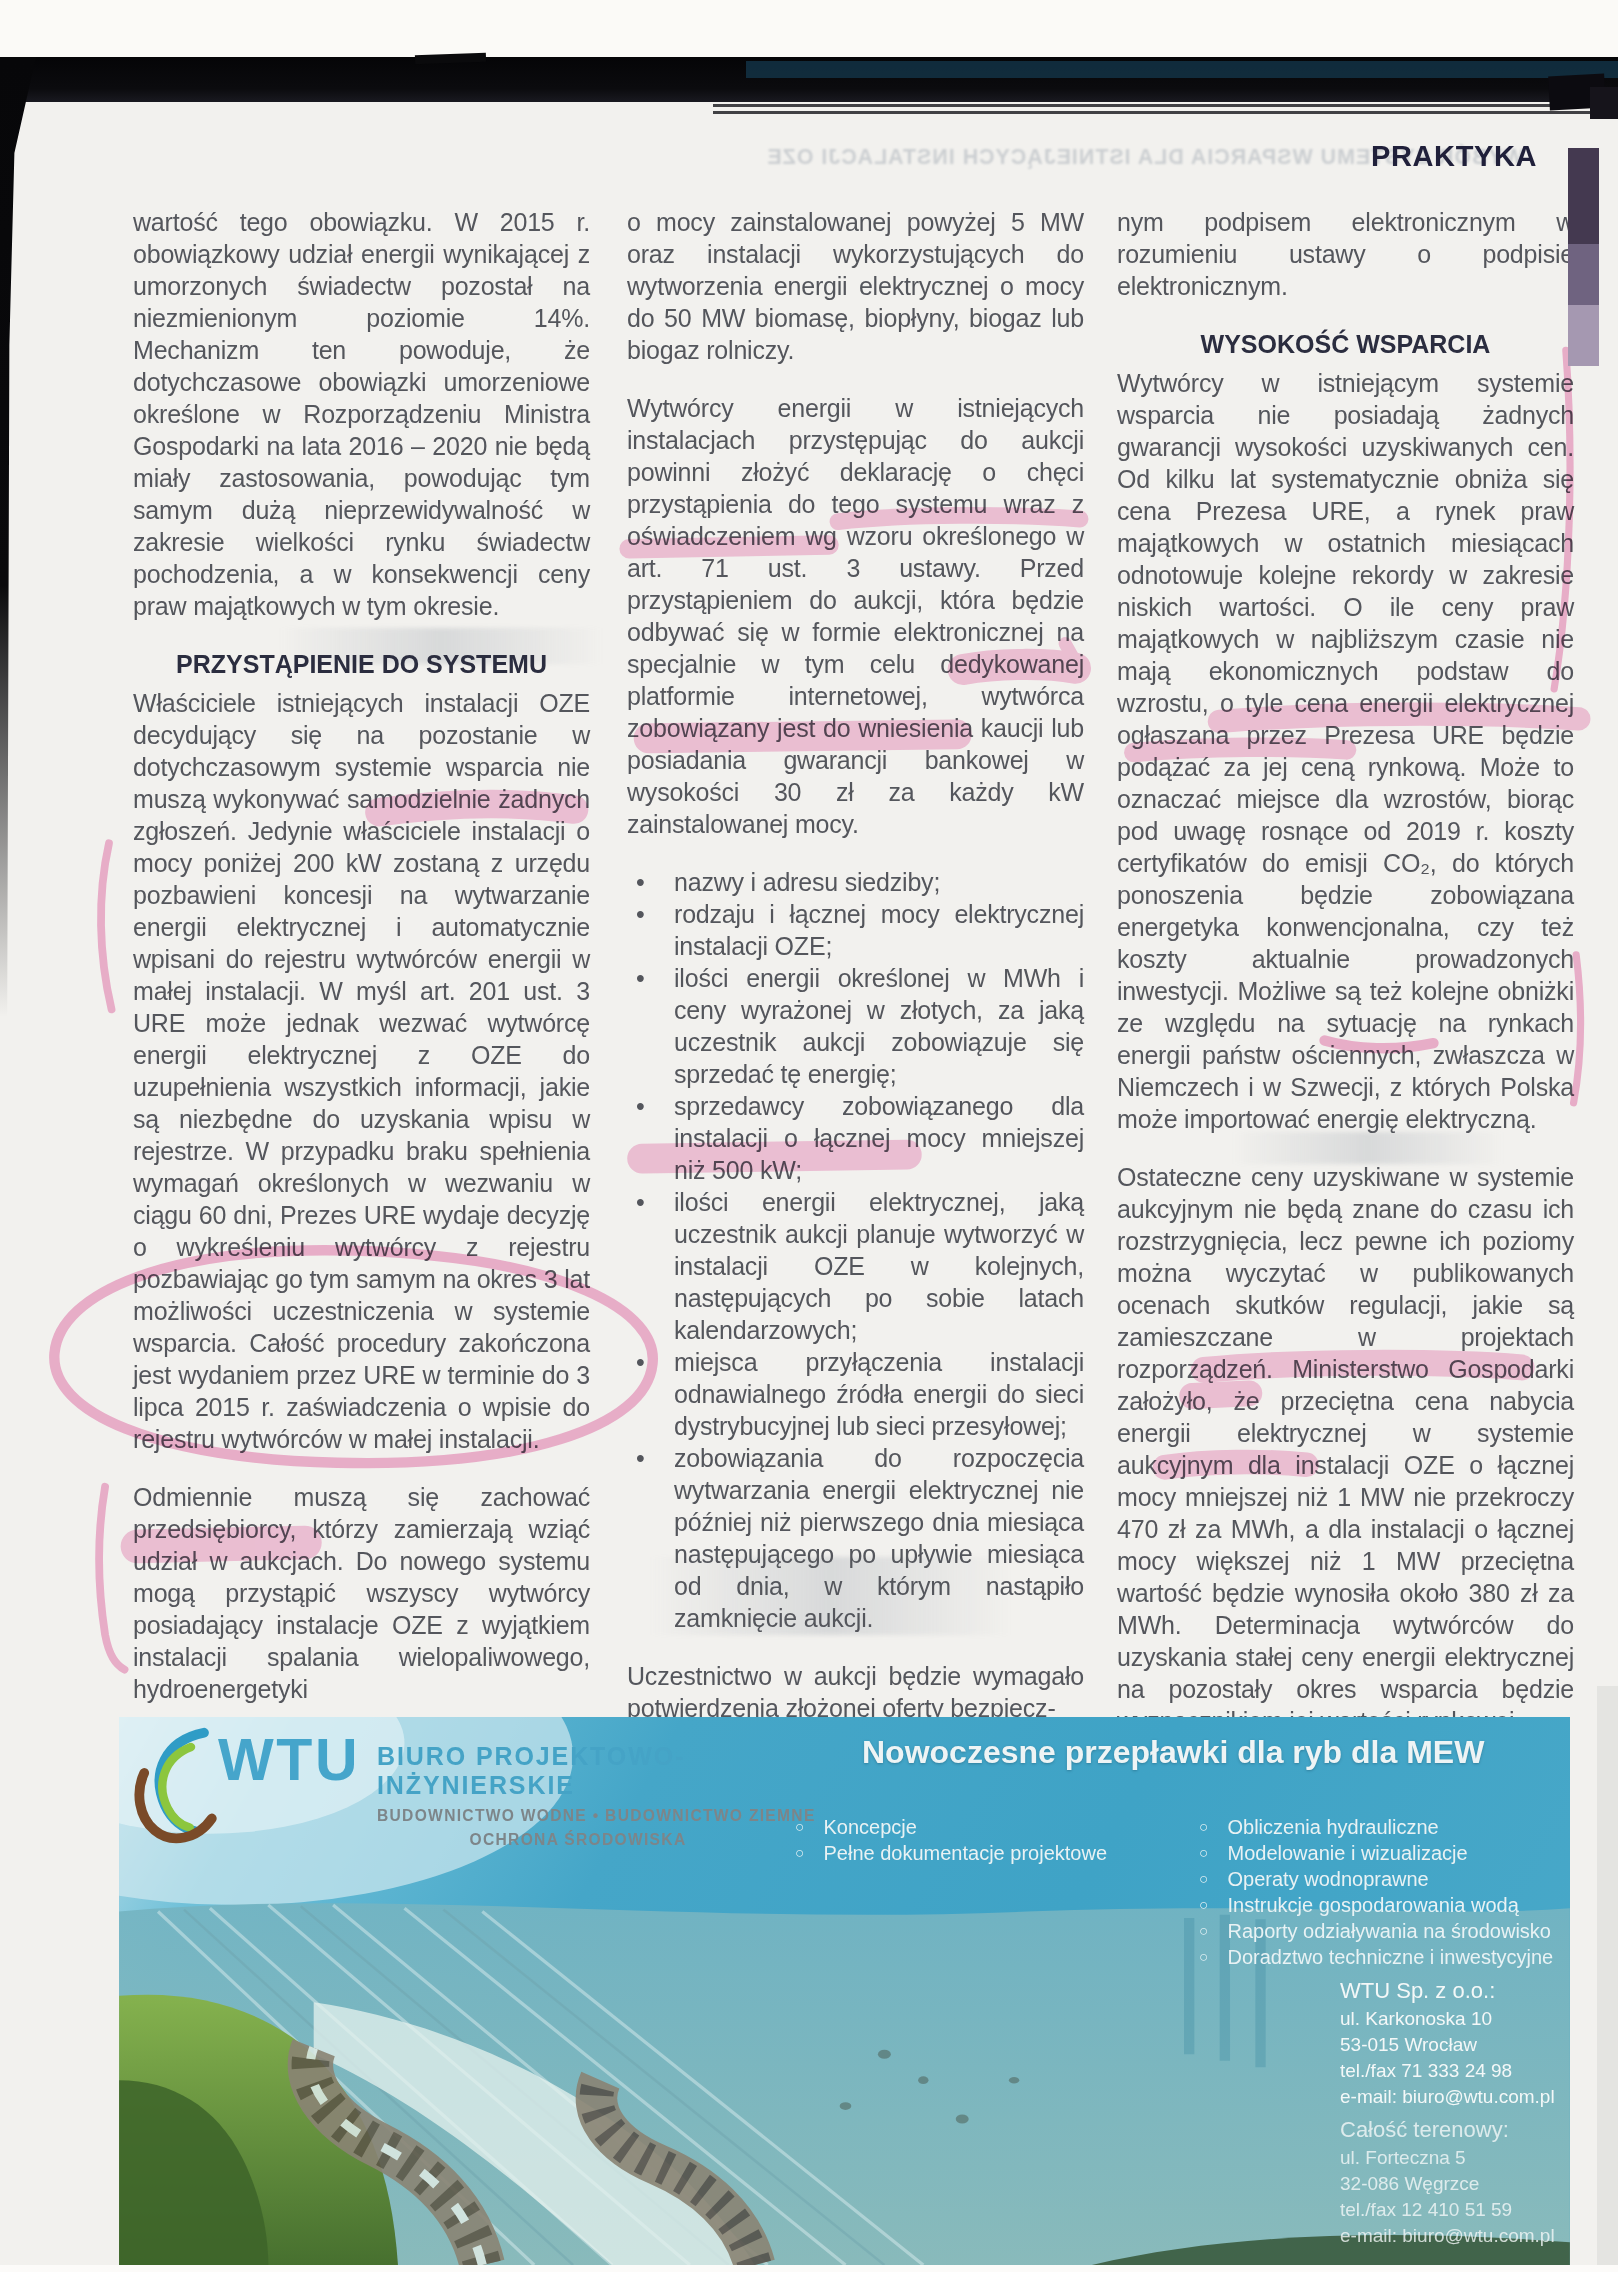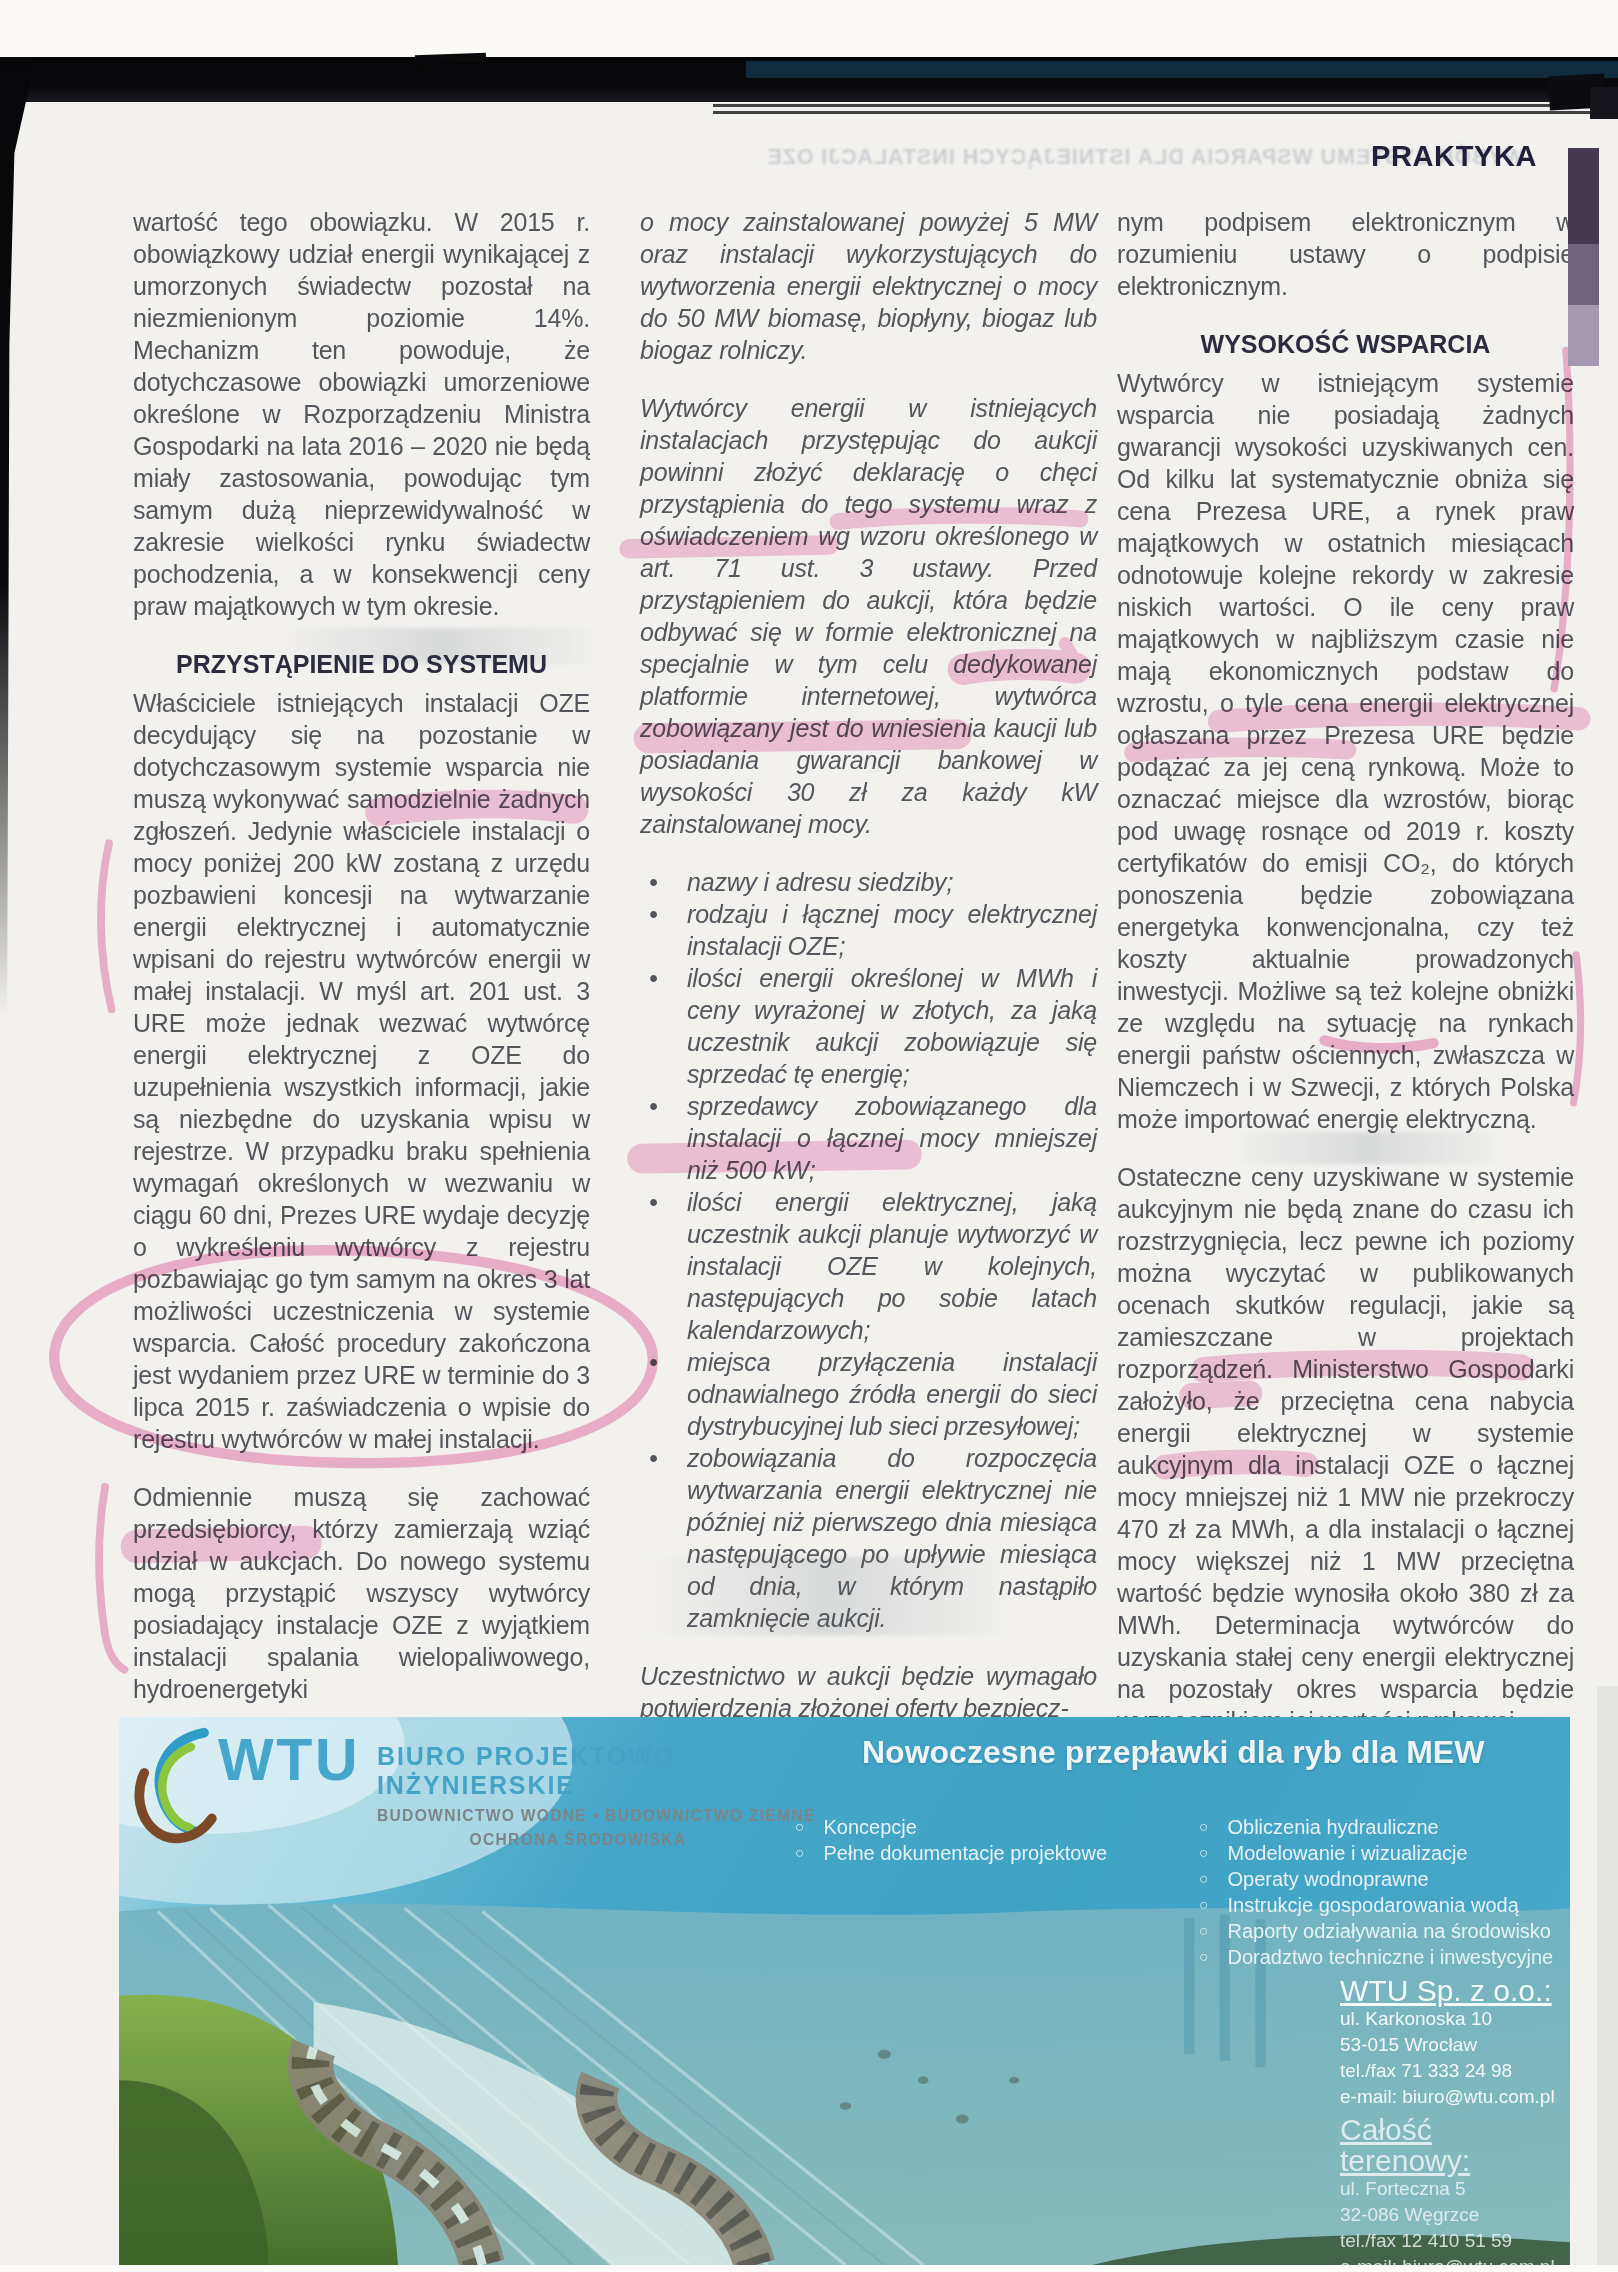--- a/index.html
+++ b/index.html
@@ -33,21 +33,21 @@
                font-size:29px; font-weight:bold; letter-spacing:0.6px; color:#20203a; z-index:3; }
   .ghost-head{ position:absolute; top:145px; left:700px; width:824px; white-space:nowrap;
                font-size:21.4px; font-weight:bold; color:#8d97a3; opacity:.38;
                transform:scaleX(-1); letter-spacing:1px; filter:blur(0.8px); z-index:2; }
   .ghost-smudge { position:absolute; background:linear-gradient(90deg,rgba(150,158,168,.0),rgba(150,158,168,.28),rgba(150,158,168,.0));
                filter:blur(1.9px); z-index:1; }
 
   
   .col { position:absolute; top:206px; width:457px; text-align:justify;
          font-size:25px; line-height:32px; color:#54565c; letter-spacing:-0.2px; z-index:2; }
-  .col-1 { left:133px; }  .col-2 { left:640px;font-style:italic; }  .col-3 { left:1117px; }
+  .col-1 { left:133px; }  .col-2 { left:627px; }  .col-3 { left:1117px; }
   .col p { margin:0 0 26px 0; }
   .colhead { font-size:25px; font-weight:bold; color:#2b2d3f; letter-spacing:0; margin:0 0 6.5px 0; text-align:center; }
   ul.bullets { margin:0 0 26px 0; padding:0; list-style:none; }
   ul.bullets li { position:relative; padding-left:47px; }
   ul.bullets li::before { content:"\2022"; position:absolute; left:9px; top:0; color:#54565c; }
 
   
   .marks { position:absolute; left:0; top:0; z-index:3; pointer-events:none; mix-blend-mode:multiply; }
 
   
@@ -63,21 +63,21 @@
   .ad-company-sub2 { text-align:center; width:402px; }
   .ad-headline  { position:absolute; left:743px; top:17px; width:704px; z-index:2;
                   font-size:32px; font-weight:bold; color:#eef4f5; text-shadow:0 1.3px 2.6px rgba(20,60,80,.35); }
   .ad-services  { position:absolute; z-index:2; margin:0; padding:0; list-style:none;
                   font-size:20px; line-height:26px; color:#e9f2f4; }
   .ad-services li { position:relative; padding-left:28.5px; }
   .ad-services li::before { content:"\25CB"; position:absolute; left:0; top:0; font-size:15.6px; color:#dfeef2; }
   .ad-services-left  { left:676px; top:97px; }
   .ad-services-right { left:1080px; top:97px; }
   .ad-contact { position:absolute; left:1221px; z-index:2; font-size:19px; line-height:26px; color:#f4f8f8; }
-  .ad-contact .c-title { font-size:30px; line-height:31px;text-decoration:underline; }
+  .ad-contact .c-title { font-size:22px; line-height:31px; }
   .ad-contact-hq     { top:258px; }
   .ad-contact-branch { top:397px; opacity:.8; }
 </style>
 </head>
 <body>
 
 <div class="scan-top-white"></div>
 <div class="scan-band"></div>
 <div class="scan-band-blue"></div>
 <div class="scan-lines"></div>

